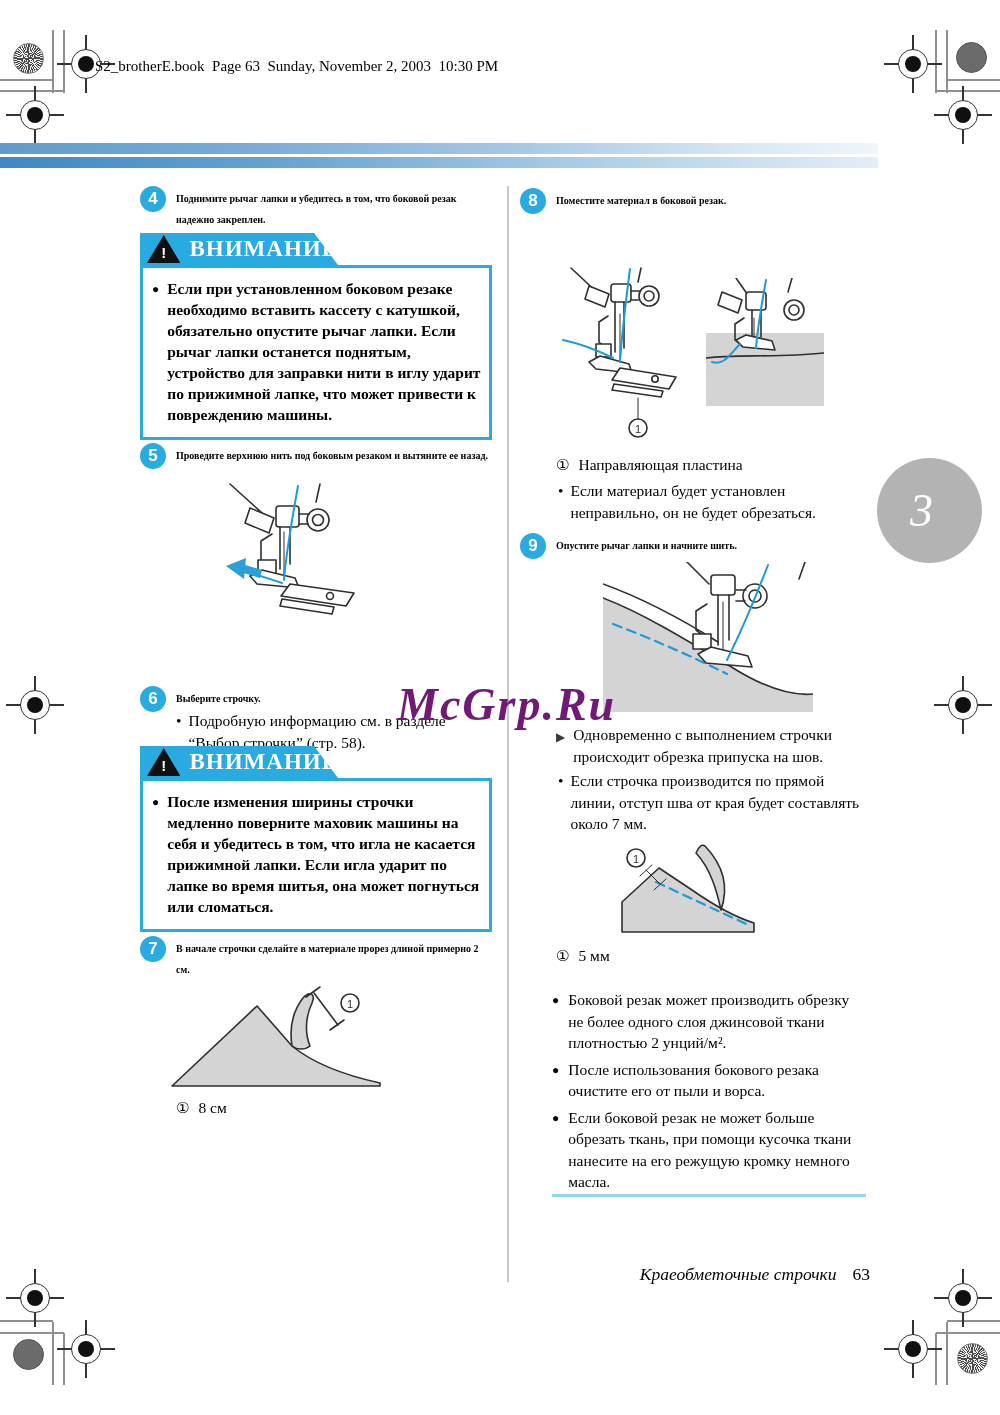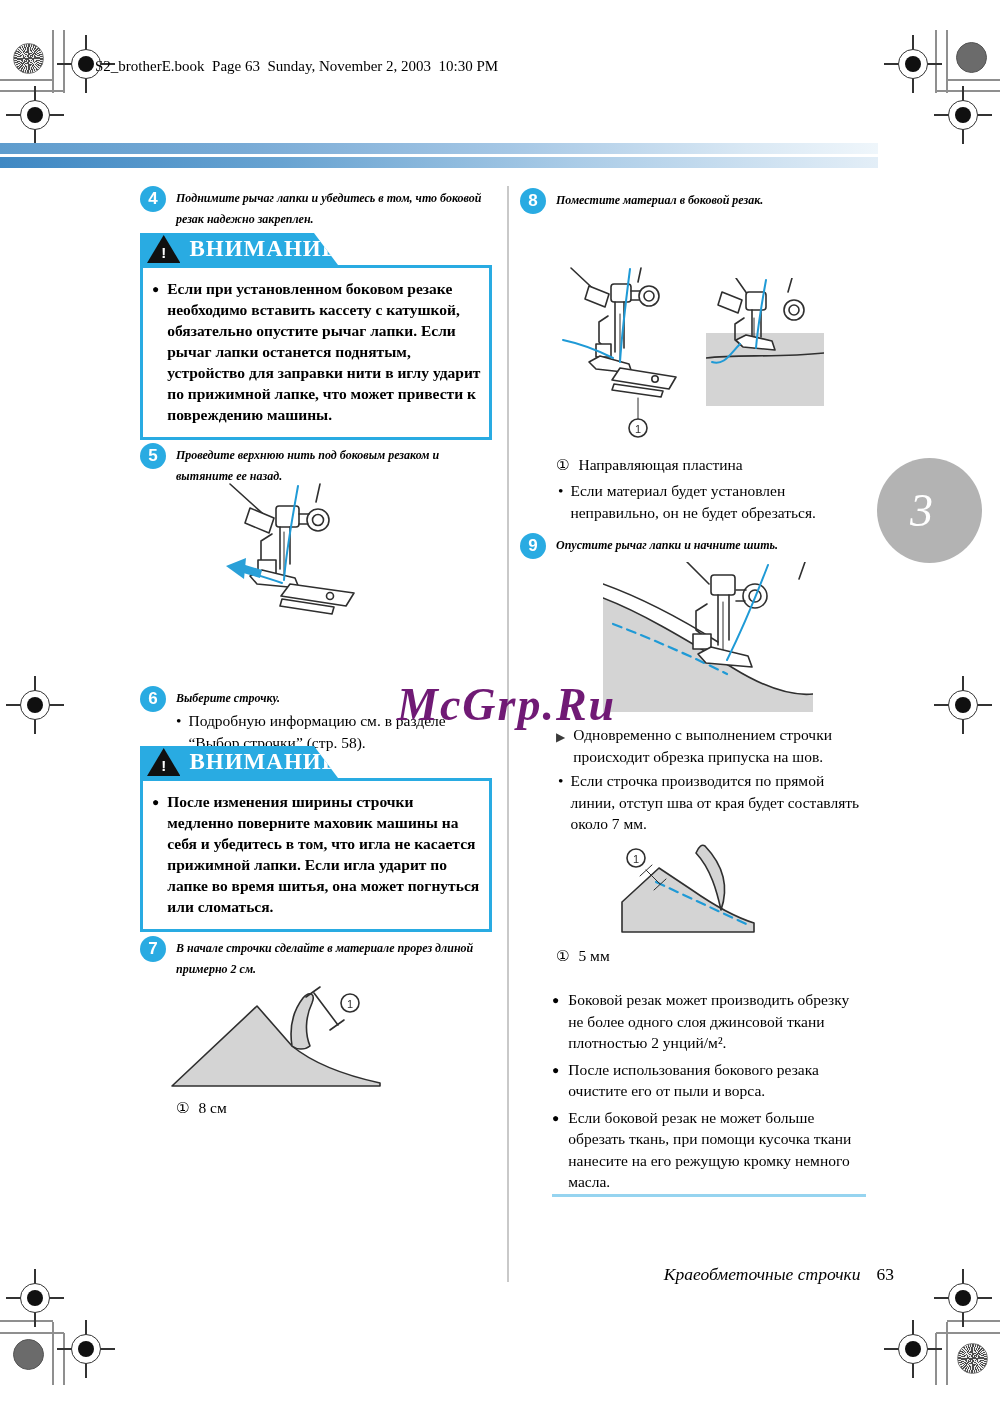--- a/index.html
+++ b/index.html
@@ -17,21 +17,21 @@
   .graydot{position:absolute;width:29px;height:29px;border-radius:50%;background:#6b6b6b;border:1px solid #555;}
   .doc-header{position:absolute;left:95px;top:58px;font-size:15px;white-space:pre;}
   .bluebar{position:absolute;left:0;width:878px;height:11px;}
   .bluebar.b1{top:143px;background:linear-gradient(to right,#5e9ccd 0%,#79abd6 28%,#a5c7e5 58%,#d9e8f4 85%,#eff6fb 100%);}
   .bluebar.b2{top:157px;background:linear-gradient(to right,#3f88c3 0%,#68a3d1 32%,#abcce7 66%,#e3eef7 100%);}
   .col-divider{position:absolute;left:507px;top:186px;width:2px;height:1096px;background:#c9c9c9;}
   
   .step{position:absolute;display:flex;gap:10px;width:352px;}
   .badge{flex:none;width:26px;height:26px;border-radius:50%;background:#29abe2;color:#fff;
          font:bold 17px/26px "Liberation Sans",sans-serif;text-align:center;}
-  .step-title{font-weight:bold;font-size:12px;line-height:21px;padding-top:2px;font-style:italic;}
+  .step-title{font-weight:bold;font-size:10px;line-height:21px;padding-top:2px;}
   .step-body{font-weight:normal;font-size:15.5px;line-height:21.5px;margin-top:2px;}
   .note-row{display:flex;gap:7px;font-size:15.5px;line-height:21.5px;}
   .note-row .m{flex:none;}
   
   .attention{position:absolute;left:140px;width:352px;}
   .att-ribbon{position:relative;height:32px;width:198px;background:#29abe2;
               clip-path:polygon(0 0,calc(100% - 24px) 0,100% 100%,0 100%);
               display:flex;align-items:center;gap:9px;padding-left:7px;box-sizing:border-box;}
   .warn-tri{width:34px;height:28px;background:#101010;clip-path:polygon(50% 0,100% 100%,0 100%);
             display:flex;align-items:flex-end;justify-content:center;color:#fff;
@@ -48,21 +48,21 @@
   .result-row .m{flex:none;color:#3a3a3a;font-family:"DejaVu Sans",sans-serif;font-size:12px;padding-top:3px;}
   
   .recs{position:absolute;left:552px;top:984px;width:314px;}
   .rec-head{display:flex;align-items:flex-start;gap:8px;}
   .rec-title{font-weight:bold;font-size:20px;line-height:26px;}
   .rec-line{flex:1;height:3px;background:#96d4f0;margin-top:14px;}
   .rec-item{display:flex;gap:9px;font-size:15.5px;line-height:21.5px;margin-top:5px;}
   .rec-item .m{flex:none;font-size:12px;line-height:21.5px;padding-top:1px;}
   .rec-bottom{position:absolute;left:552px;top:1194px;width:314px;height:3px;background:#96d4f0;}
   
-  .footer{position:absolute;left:528px;top:1264px;width:366px;text-align:right;
+  .footer{position:absolute;left:504px;top:1264px;width:366px;text-align:right;
           font-style:italic;font-size:17.5px;}
   .footer .pg{font-style:normal;margin-left:16px;}
   .watermark{position:absolute;left:397px;top:678px;z-index:60;color:#701a75;
              font:bold italic 46px "Liberation Serif",serif;letter-spacing:2px;}
   .chapter-circle{position:absolute;left:877px;top:458px;width:105px;height:105px;border-radius:50%;
                   background:#b3b3b3;display:flex;align-items:center;justify-content:center;}
   .chapter-circle span{color:#fff;font:italic 46px "Liberation Serif",serif;transform:translateX(-8px);}
   
   .illo{position:absolute;}
   .la path,.la rect,.la circle{stroke:#2f2f2f;stroke-width:1.6;fill:none;stroke-linecap:round;stroke-linejoin:round;}

